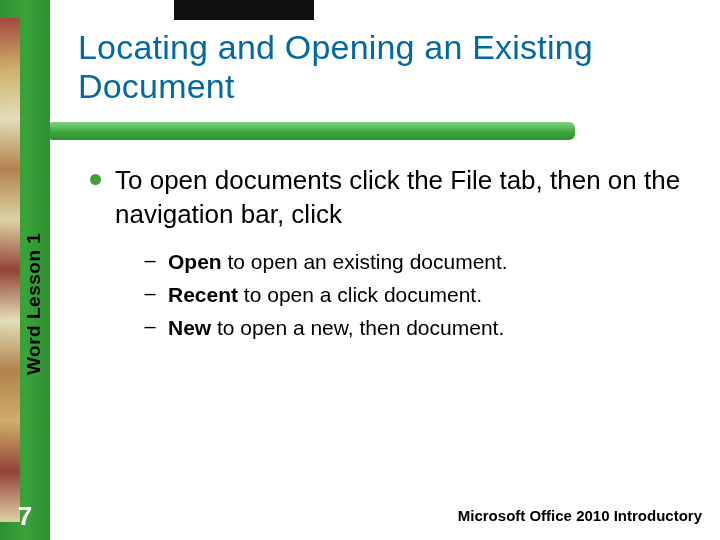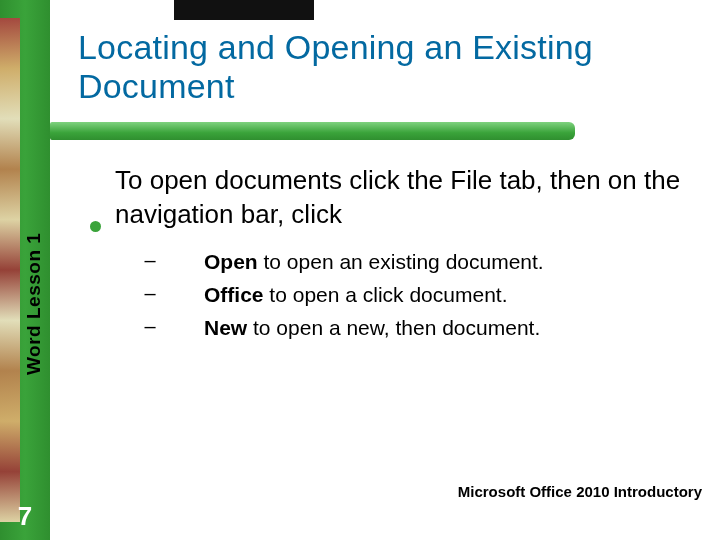--- a/index.html
+++ b/index.html
@@ -76,21 +76,21 @@
     border-radius: 2px 6px 6px 2px;
   }
   .body {
     position: absolute;
     left: 90px; top: 164px;
     width: 610px;
     color: #000;
   }
   .bullet-row {
     display: flex;
-    align-items: flex-end;
+    align-items: flex-start;
     margin-bottom: 10px;
   }
   .bullet-dot {
     flex: 0 0 auto;
     width: 11px; height: 11px;
     background: #3aa33a;
     border-radius: 50%;
     margin-top: 10px;
     margin-right: 14px;
   }
@@ -112,33 +112,32 @@
     width: 12px;
     font-size: 20px;
     color: #000;
     margin-right: 12px;
     margin-top: 1px;
     text-align: center;
   }
   .sub-text {
     font-size: 21px;
     line-height: 1.3;
-    margin-left: 36px;
   }
   .sub-text b { font-weight: bold; }
   .footer-left {
     position: absolute;
     left: 90px; bottom: 20px;
     font-size: 18px;
     font-weight: bold;
     color: #000;
   }
   .footer-right {
     position: absolute;
-    right: 18px; bottom: 40px;
+    right: 18px; bottom: 16px;
     font-size: 15px;
     font-weight: bold;
     color: #000;
   }
 </style>
 </head>
 <body>
 
 <div class="slide">
 
@@ -159,21 +158,21 @@
       <div class="bullet-dot"></div>
       <div class="bullet-text">To open documents click the File tab, then on the navigation bar, click</div>
     </div>
     <div class="sub-list">
       <div class="sub-row">
         <div class="sub-dash">–</div>
         <div class="sub-text"><b>Open</b><span> to open an existing document.</span></div>
       </div>
       <div class="sub-row">
         <div class="sub-dash">–</div>
-        <div class="sub-text"><b>Office</b><span> to open a click document.</span></div>
+        <div class="sub-text"><b>Recent</b><span> to open a click document.</span></div>
       </div>
       <div class="sub-row">
         <div class="sub-dash">–</div>
         <div class="sub-text"><b>New</b><span> to open a new, then document.</span></div>
       </div>
     </div>
   </div>
 
   <div class="footer-right">Microsoft Office 2010 Introductory</div>
 

